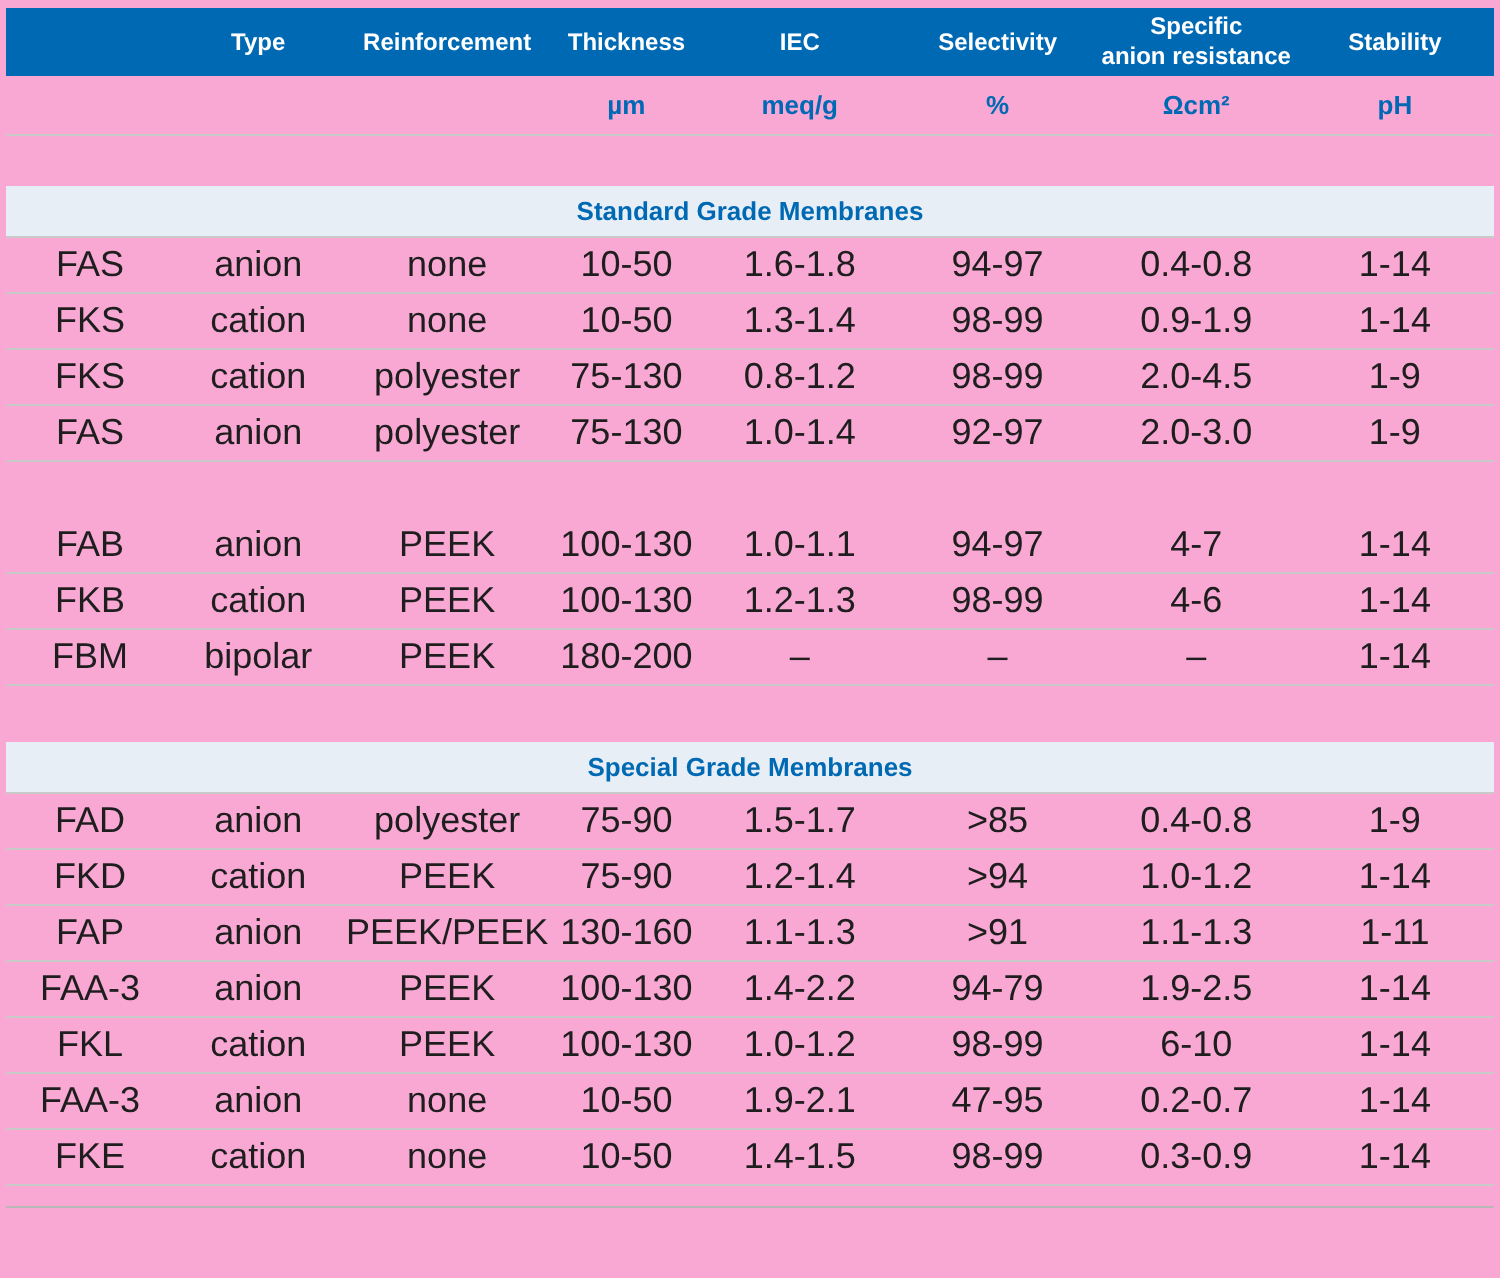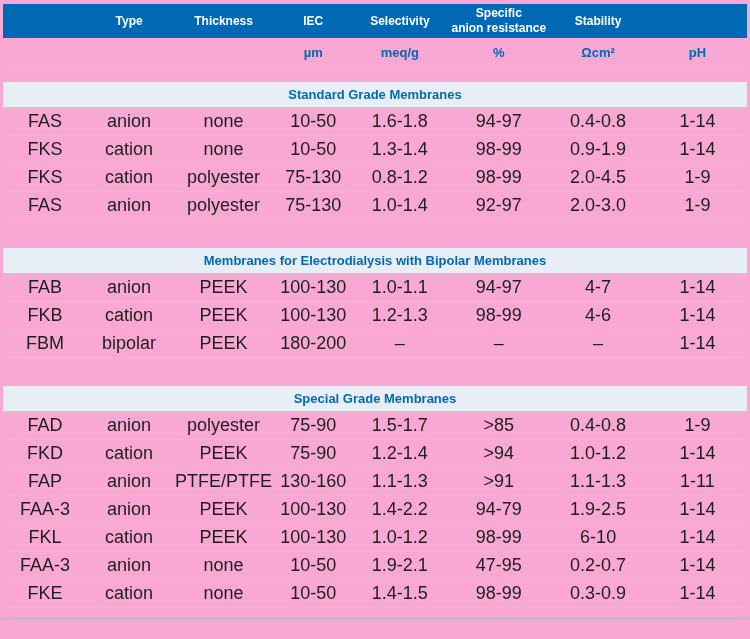--- a/index.html
+++ b/index.html
@@ -26,21 +26,21 @@
     color:#ffffff;font-weight:bold;font-size:12px;
     min-height:34px;
   }
   .head .cell{white-space:pre-line;line-height:1.25;padding:2px 0;}
   .units{
     min-height:30px;
     border-bottom:1px solid var(--rule);
     color:var(--accent);font-weight:bold;font-size:13px;
   }
   .section{margin-top:28px;}
-  .section:first-child{margin-top:14px;}
+  .section:first-child{margin-top:25px;}
   .section-title{
     background:var(--section-bg);
     color:var(--accent);font-weight:bold;font-size:13px;
     min-height:26px;border-bottom:1px solid var(--rule);
     display:flex;align-items:center;justify-content:center;
   }
   .row{
     min-height:28px;
     border-bottom:1px solid var(--rule);
     font-size:18px;color:var(--text);
@@ -51,20 +51,21 @@
   }
 </style>
 </head>
 <body>
 
 <div class="page">
 
   <div class="grid head">
     <div class="cell"></div>
     <div class="cell">Type</div>
+    <div class="cell">Reinforcement</div>
     <div class="cell">Thickness</div>
     <div class="cell">IEC</div>
     <div class="cell">Selectivity</div>
     <div class="cell">Specific
 anion resistance</div>
     <div class="cell">Stability</div>
   </div>
 
   <div class="grid units">
     <div class="cell"></div>
@@ -115,21 +116,20 @@
           <div class="cell">anion</div>
           <div class="cell">polyester</div>
           <div class="cell">75-130</div>
           <div class="cell">1.0-1.4</div>
           <div class="cell">92-97</div>
           <div class="cell">2.0-3.0</div>
           <div class="cell">1-9</div>
         </div>
       </div>
       <div class="section">
-        <div class="section-title">Membranes for Electrodialysis with Bipolar Membranes</div>
         <div class="grid row">
           <div class="cell">FAB</div>
           <div class="cell">anion</div>
           <div class="cell">PEEK</div>
           <div class="cell">100-130</div>
           <div class="cell">1.0-1.1</div>
           <div class="cell">94-97</div>
           <div class="cell">4-7</div>
           <div class="cell">1-14</div>
         </div>
@@ -172,21 +172,21 @@
           <div class="cell">PEEK</div>
           <div class="cell">75-90</div>
           <div class="cell">1.2-1.4</div>
           <div class="cell">&gt;94</div>
           <div class="cell">1.0-1.2</div>
           <div class="cell">1-14</div>
         </div>
         <div class="grid row">
           <div class="cell">FAP</div>
           <div class="cell">anion</div>
-          <div class="cell">PTFE/PTFE</div>
+          <div class="cell">PEEK/PEEK</div>
           <div class="cell">130-160</div>
           <div class="cell">1.1-1.3</div>
           <div class="cell">&gt;91</div>
           <div class="cell">1.1-1.3</div>
           <div class="cell">1-11</div>
         </div>
         <div class="grid row">
           <div class="cell">FAA-3</div>
           <div class="cell">anion</div>
           <div class="cell">PEEK</div>

